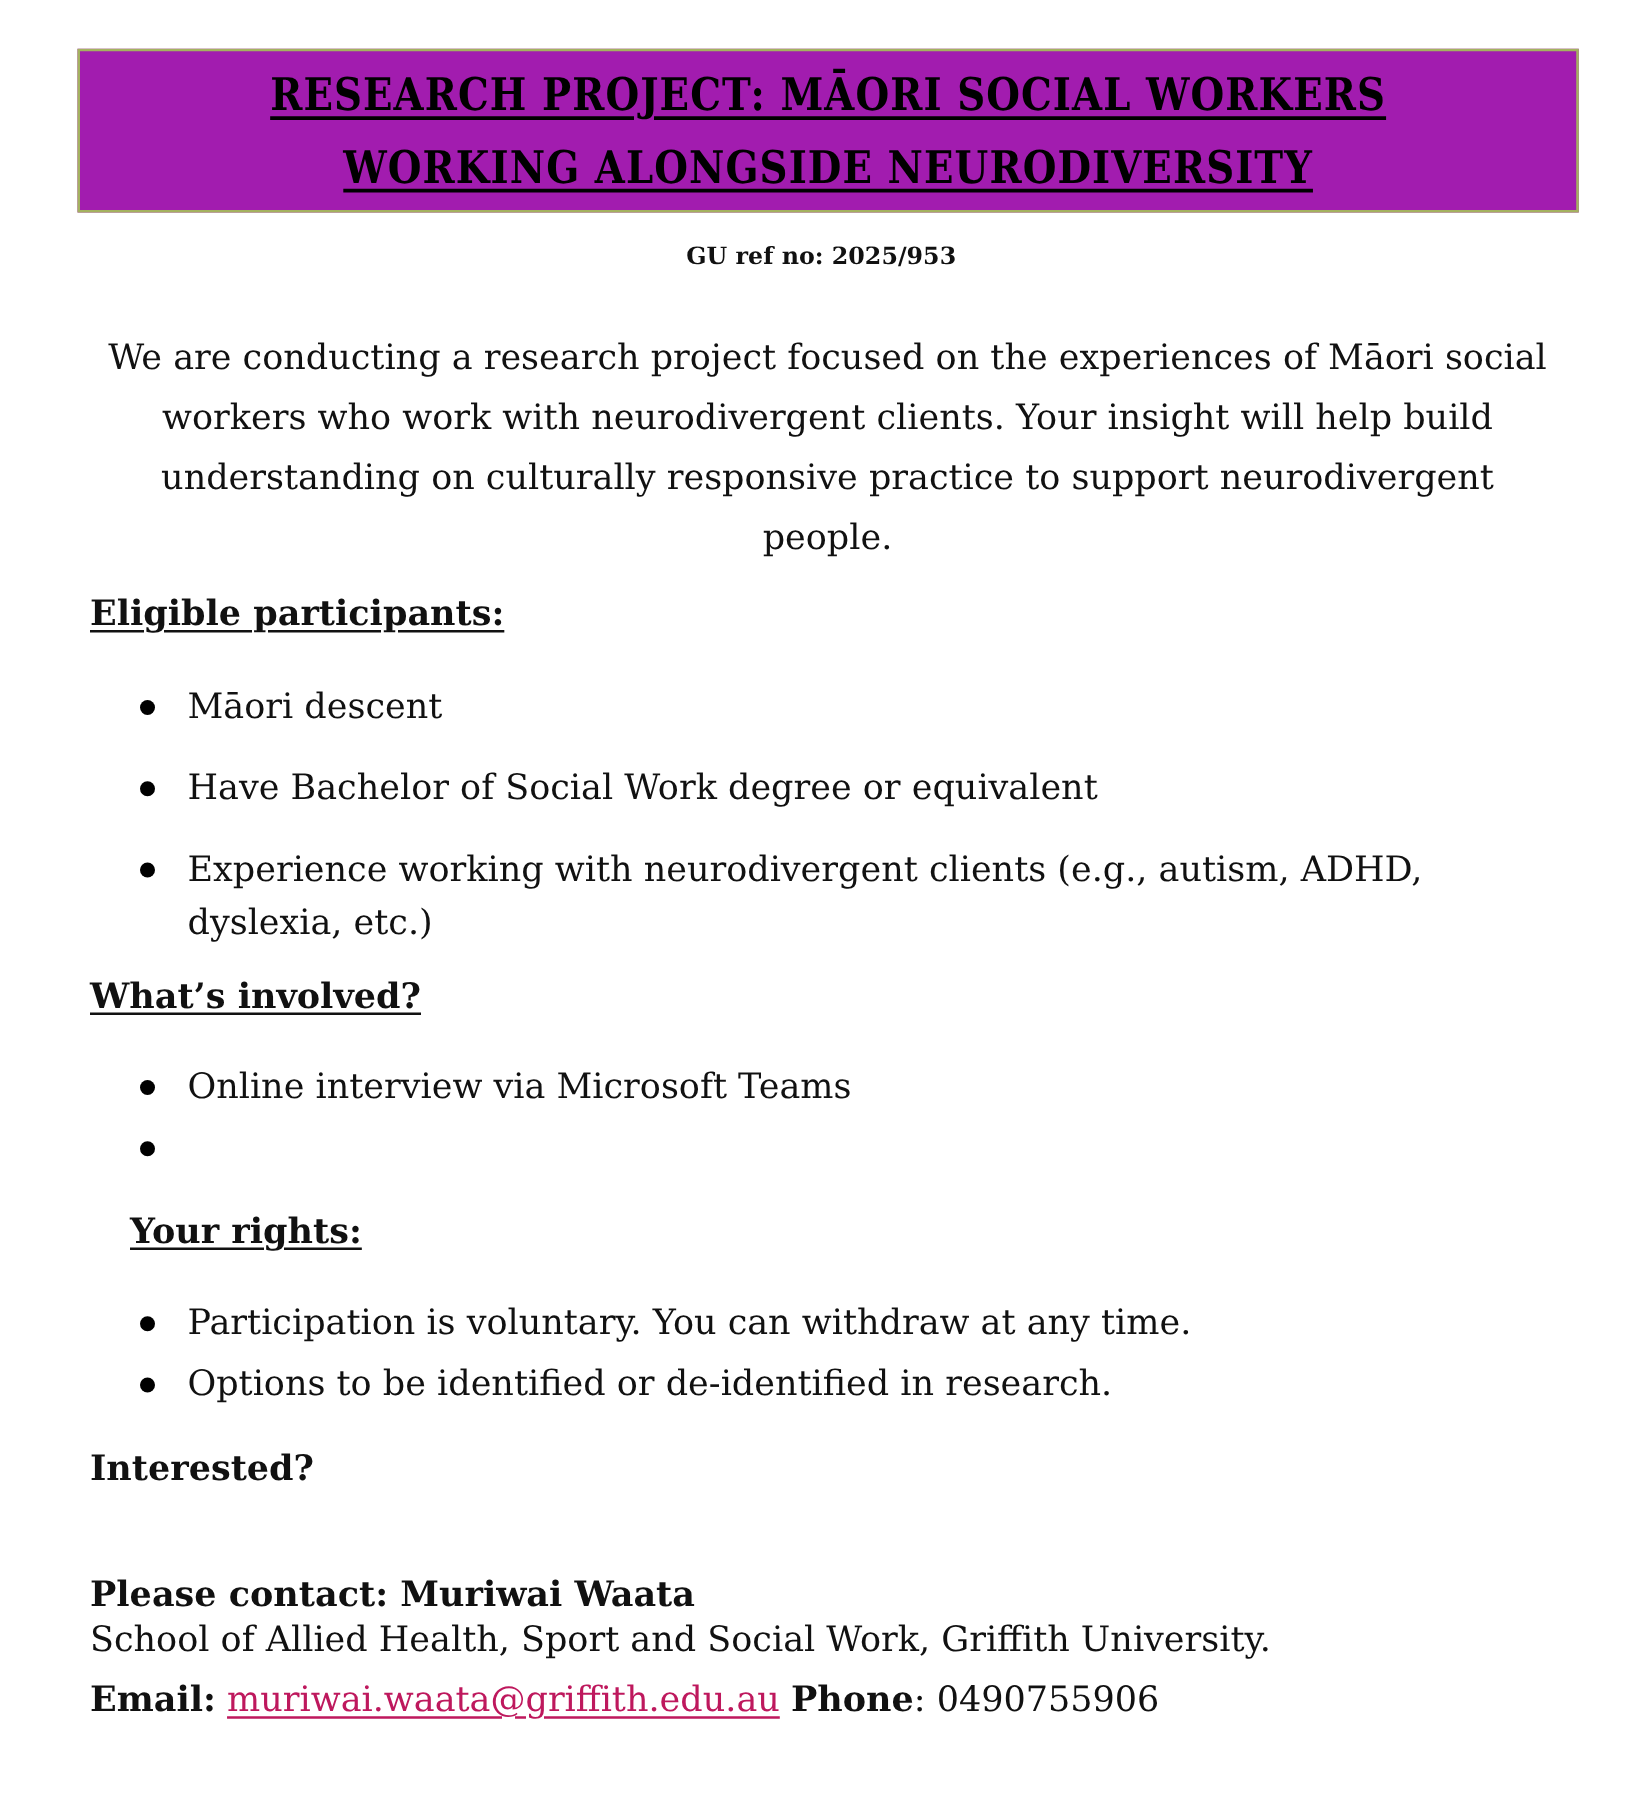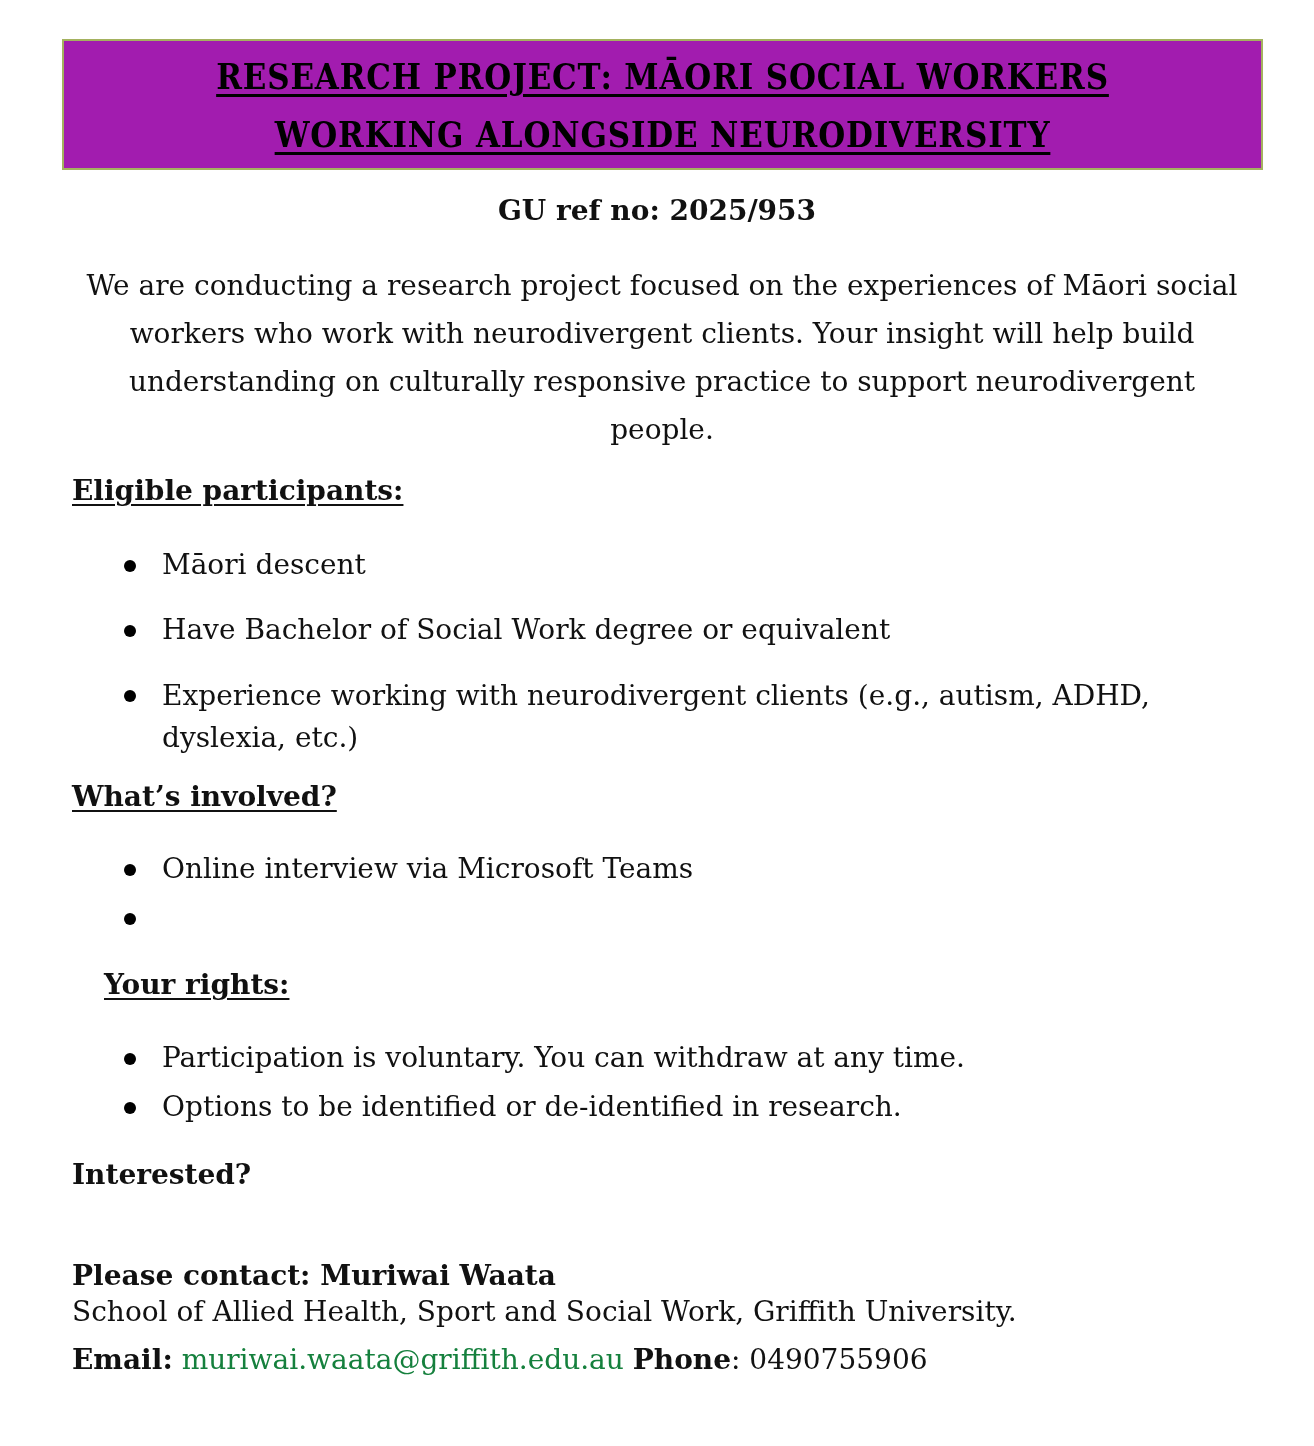--- a/index.html
+++ b/index.html
@@ -10,29 +10,29 @@
     text-align: center;
   }
   .banner .line {
     font-family: "DejaVu Serif", serif; font-weight: bold; font-size: 36px;
     line-height: 58px; letter-spacing: 1px; color: #000;
     text-decoration: underline; text-decoration-thickness: 3px; text-underline-offset: 5px;
     transform: scaleX(0.86); transform-origin: center;
     white-space: nowrap;
   }
   .banner .l1 { margin-top: 6px; }
-  .ref { position: absolute; left: 0; width: 1314px; top: 194px; text-align: center; font-weight: bold; font-size: 28px; }
+  .ref { position: absolute; left: 0; width: 1314px; top: 194px; text-align: center; font-weight: bold; font-size: 19px; }
   .intro { position: absolute; left: 80px; width: 1164px; top: 262px; text-align: center; font-size: 28px; line-height: 48px; }
   .heading { position: absolute; left: 72px; font-weight: bold; font-size: 28px; text-decoration: underline; text-decoration-thickness: 2px; text-underline-offset: 4px; }
   .plain-bold { position: absolute; left: 72px; font-weight: bold; font-size: 28px; }
-  ul.list { position: absolute; left: 84px; margin: 0; padding: 0; list-style: none; font-size: 28px; }
+  ul.list { position: absolute; left: 72px; margin: 0; padding: 0; list-style: none; font-size: 28px; }
   ul.list li { position: relative; padding-left: 78px; line-height: 40px; }
   ul.list li .bullet { position: absolute; left: 40px; top: 15px; width: 12px; height: 12px; border-radius: 50%; background: #000; }
   .text { position: absolute; left: 72px; font-size: 28px; white-space: nowrap; }
-  .link { color: #15803d; text-decoration-thickness: 2px; text-underline-offset: 4px; text-align: center; }
+  .link { color: #be185d; text-decoration: underline; text-decoration-thickness: 2px; text-underline-offset: 4px; text-align: center; }
   .text, .intro, ul.list { transform-origin: left top; }
 </style>
 </head>
 <body>
 
 <div class="banner">
   <div class="line l1">RESEARCH PROJECT: MĀORI SOCIAL WORKERS</div>
   <div class="line">WORKING ALONGSIDE NEURODIVERSITY</div>
 </div>
 

